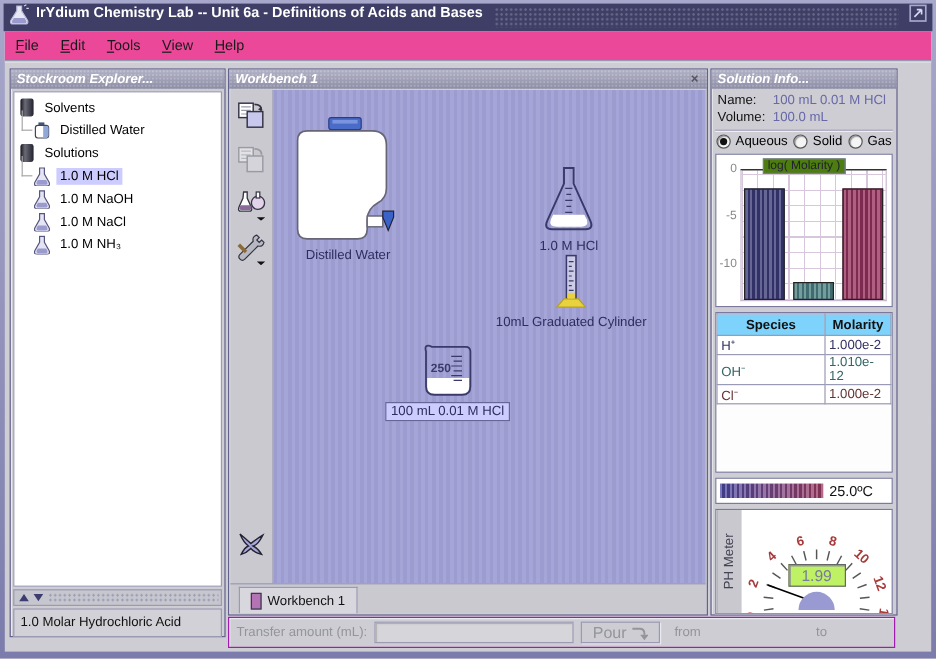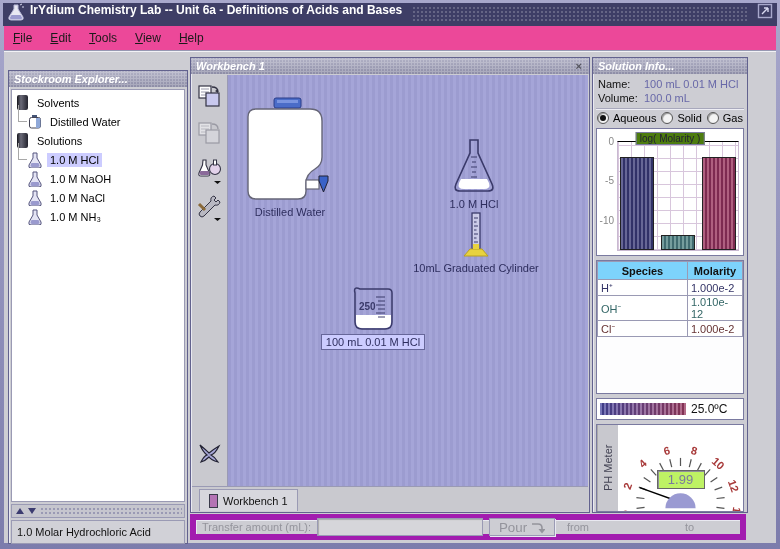--- a/index.html
+++ b/index.html
@@ -17,21 +17,21 @@
   .menu-item{padding:3px 9px;cursor:default;}
   .main{position:absolute;top:25px;left:0;right:0;bottom:0;}
   
   .panel{position:absolute;border:1px solid #62628e;background:#cdcdd3;box-shadow:inset 1px 1px 0 #e9e9f1;}
   .panel-header{height:16px;color:#fff;font-style:italic;font-weight:bold;font-size:11px;line-height:16px;padding:0 5px;
     background-image:radial-gradient(rgba(255,255,255,.22) 1px,transparent 1.1px),linear-gradient(#b2b2c6,#8d8da6);
     background-size:3px 3px,auto;display:flex;align-items:center;}
   .panel-header .hd-text{flex:1;}
   .close-x{font-style:normal;font-weight:bold;color:#55555f;font-size:11px;padding:0 2px;cursor:default;}
   
-  .stockroom{left:4px;top:19px;width:178px;height:472px;}
+  .stockroom{left:4px;top:6px;width:178px;height:472px;}
   .tree{background:#fff;border:1px solid #9a9ab4;margin:2px;height:408px;overflow:hidden;font-size:11px;color:#000;padding-top:3px;}
   .tree-row{display:flex;align-items:center;height:19px;white-space:nowrap;}
   .tree-child{position:relative;margin-left:14px;}
   .tree-child::before{content:'';position:absolute;left:-8px;top:-7px;width:8px;height:16px;border-left:1px solid #a8a8a8;border-bottom:1px solid #a8a8a8;}
   .cab-icon{width:11px;height:15px;border-radius:2px;background:linear-gradient(90deg,#14141c 0%,#6a6a78 35%,#23232e 100%);margin:0 6px 0 5px;flex:none;}
   .tree-ic{margin:0 5px 0 2px;flex:none;}
   .tree-label{padding:1px 3px;}
   .tree-label.sel{background:#ccccff;}
   .hscroll{height:12px;margin:1px 2px;background:#c6c6ce;border:1px solid #9a9ab4;display:flex;align-items:center;}
   .hs-btns{display:flex;gap:4px;padding:0 4px;align-items:center;}
@@ -88,21 +88,21 @@
   .gauge-label{width:20px;background:#c8c8ce;border-right:1px solid #aaa;writing-mode:vertical-rl;transform:rotate(180deg);
     text-align:center;font-size:11px;color:#445;flex:none;line-height:20px;}
   .gauge-area{flex:1;position:relative;}
   .gauge-area svg{position:absolute;inset:0;width:100%;height:100%;}
   .gauge-num{font-size:11px;font-weight:bold;fill:#a83a3a;text-anchor:middle;}
   .gtick{stroke:#555;stroke-width:1.2;}
   .gneedle{stroke:#000;stroke-width:1.4;}
   .gauge-display{position:absolute;left:50%;top:45px;transform:translateX(-50%);width:46px;height:17px;background:#bef264;
     border:1px solid #666;box-shadow:inset 1px 1px 0 #909098;text-align:center;font-size:13px;color:#7a7a9e;line-height:17px;z-index:2;}
   
-  .transferbar{position:absolute;left:186px;top:463px;width:556px;height:26px;border:6px solid #a21caf;background:#cdcdd3;
+  .transferbar{position:absolute;left:186px;top:463px;width:556px;height:26px;border:1px solid #a21caf;background:#cdcdd3;
     box-shadow:inset 1px 1px 0 #e9e9f1;display:flex;align-items:center;font-size:11px;color:#94949c;padding:0 6px;box-sizing:border-box;}
   .transfer-input{width:160px;height:14px;background:#d6d6da;border:1px solid #9a9ab4;margin:0 4px 0 6px;box-shadow:inset 1px 1px 1px #aaa;}
   .pour-btn{width:66px;height:18px;border:1px solid #9a9ab4;background:#cdcdd3;color:#94949c;display:flex;align-items:center;justify-content:center;gap:4px;margin-left:2px;box-shadow:1px 1px 0 #e9e9f1;}
   .t-from{margin-left:12px;}
   .t-to{margin-left:96px;}
 </style>
 </head>
 <body>
 
 <div class="window">

